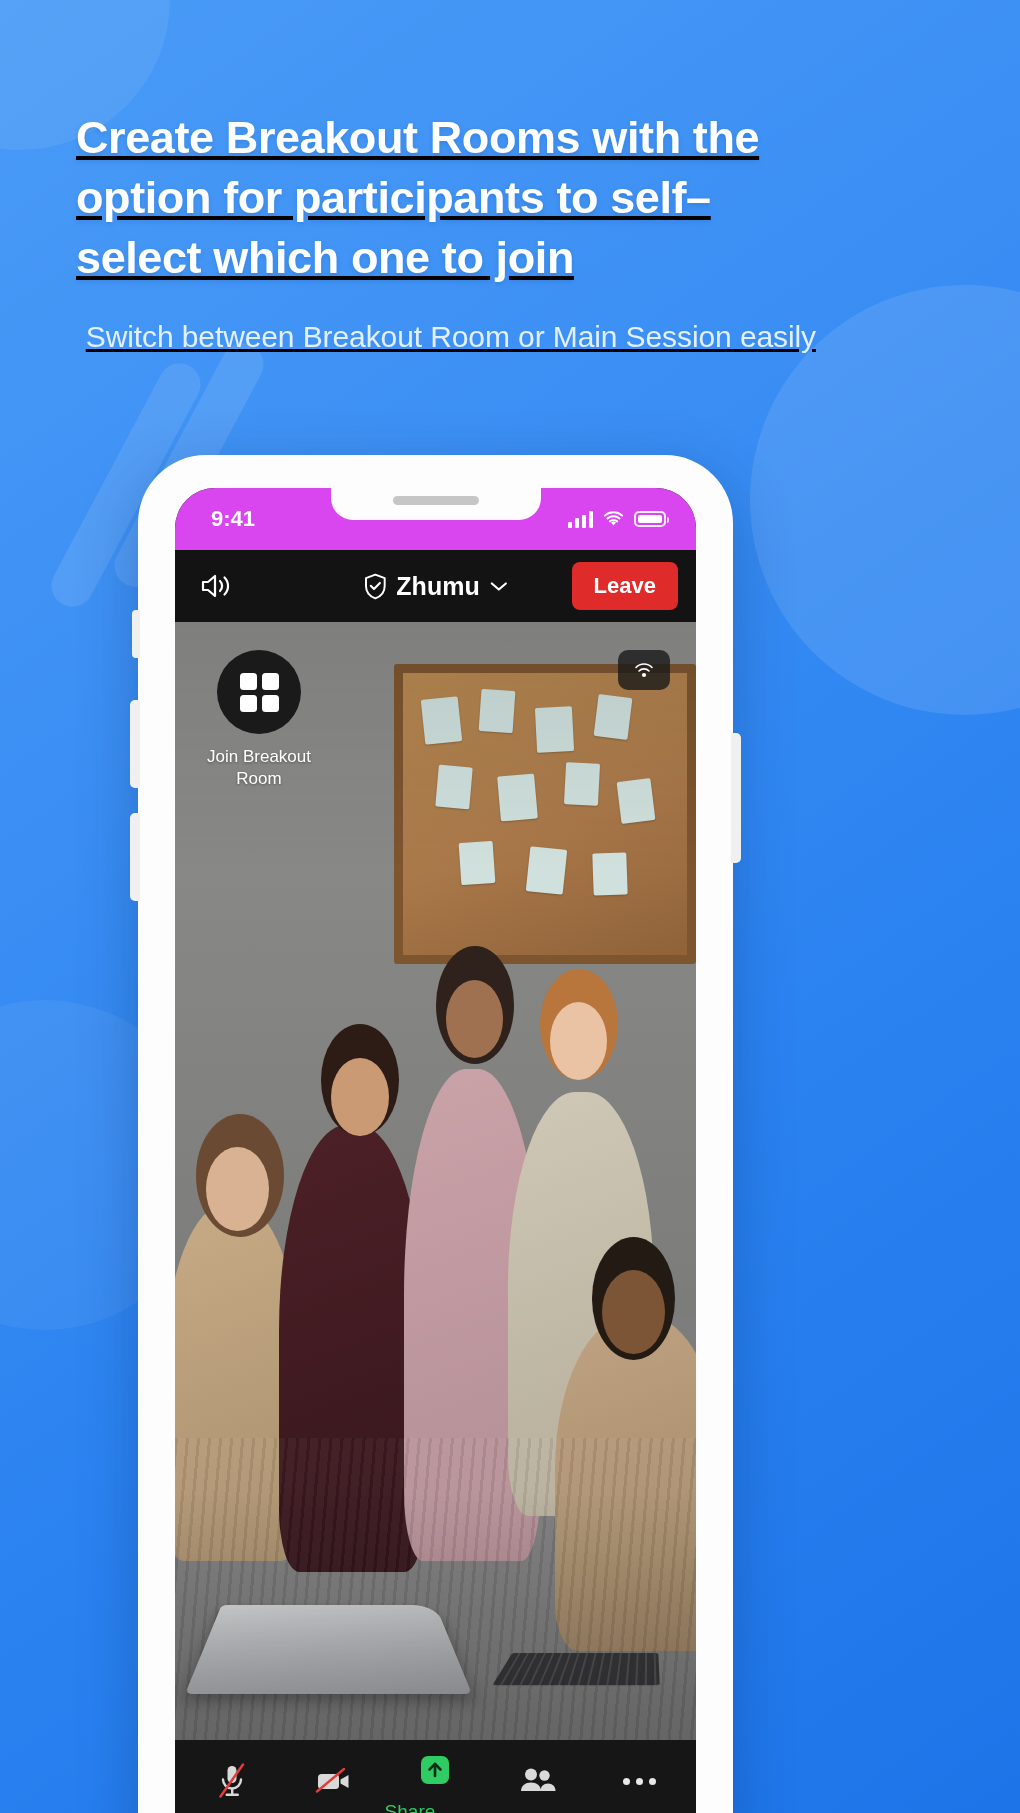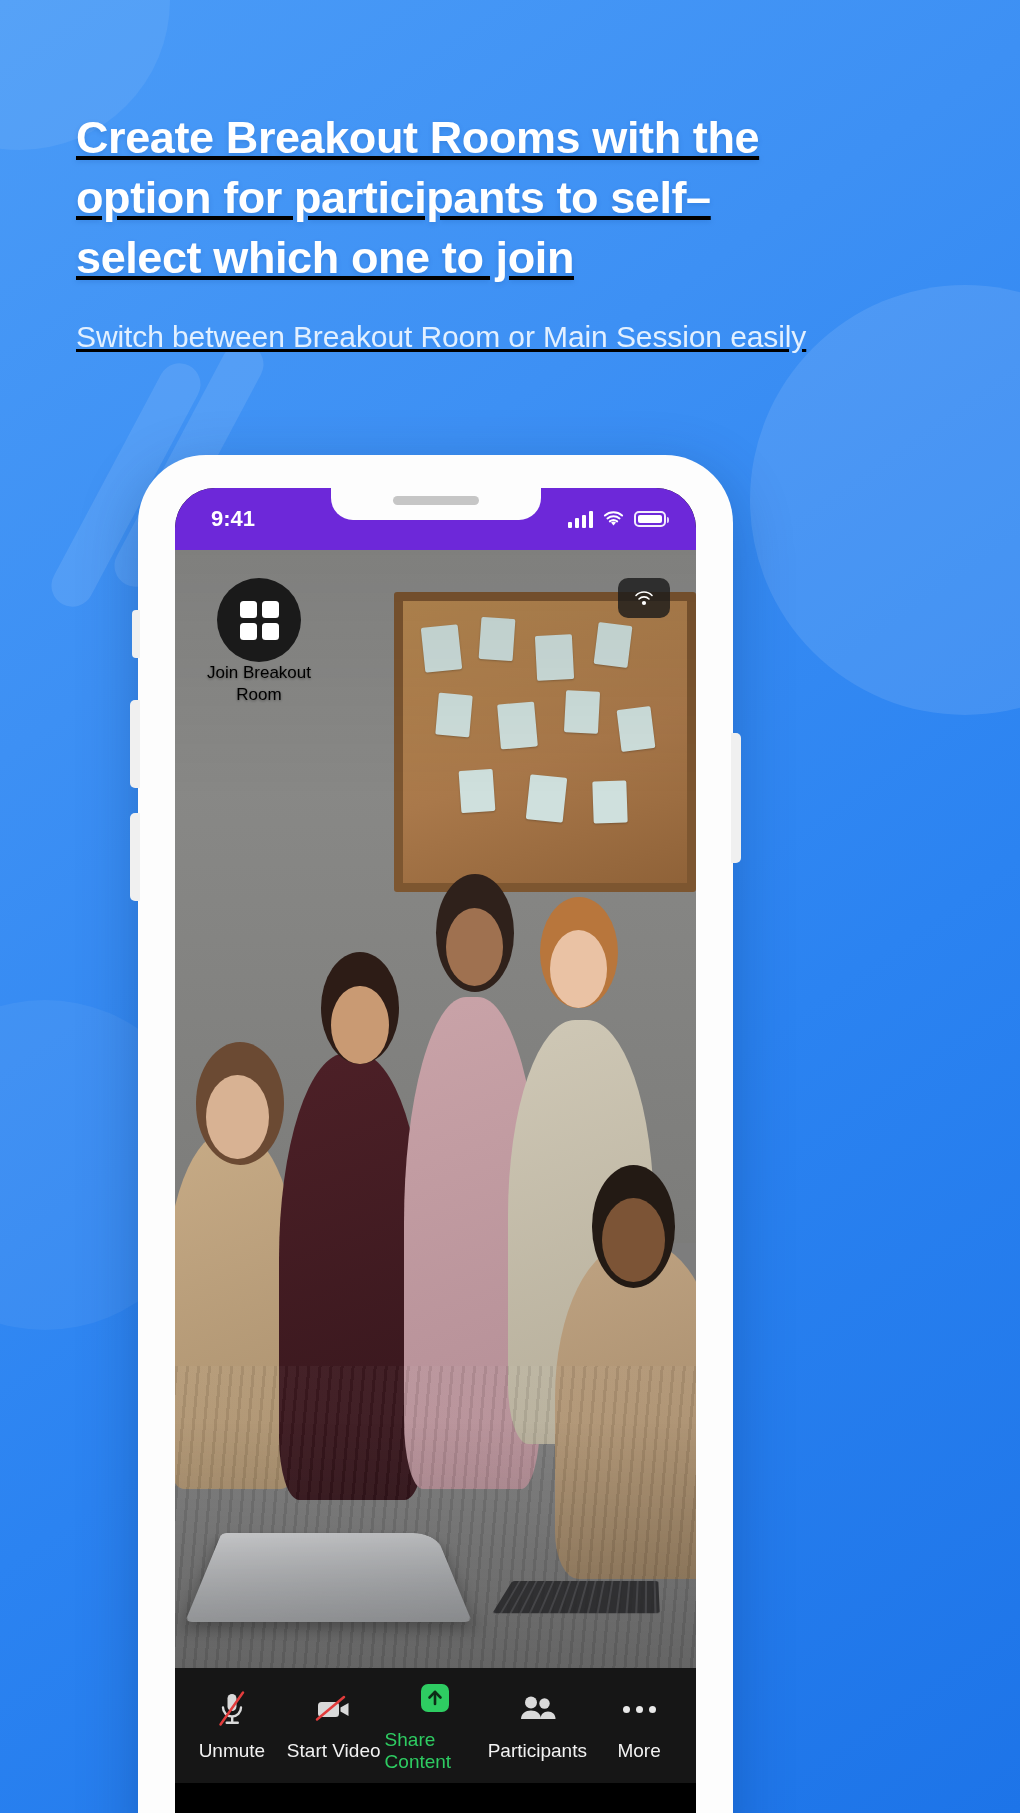--- a/index.html
+++ b/index.html
@@ -48,20 +48,21 @@
     letter-spacing:-.4px;
     text-shadow:0 2px 5px rgba(0,60,140,.18);
   }
   #subtitle {
     margin-top:26px;
     color:#e2f0ff;
     font-size:30px;
     line-height:46px;
     font-weight:400;
     letter-spacing:-.1px;
+    text-align:right;
   }
 
   
   #phone {
     position:absolute;
     left:138px; top:455px;
     width:595px; height:1400px;
     z-index:5;
   }
   #phone-body {
@@ -83,21 +84,21 @@
     width:521px; height:1367px;
     background:#000;
     border-radius:40px 40px 0 0;
     overflow:hidden;
   }
 
   
   #statusbar {
     position:relative;
     height:62px;
-    background:#6d28d9;
+    background:#d946ef;
     color:#fff;
     display:flex;
     align-items:center;
     justify-content:space-between;
     padding:0 30px 0 36px;
     font-size:22px;
     font-weight:600;
     z-index:3;
   }
   #notch {
@@ -220,21 +221,22 @@
     width:84px; height:84px;
     background:#1a1a1a;
     border-radius:50%;
     display:flex; align-items:center; justify-content:center;
   }
   #grid-icon {
     display:grid; grid-template-columns:repeat(2,1fr); gap:5px;
   }
   #grid-icon span { display:block; width:17px; height:17px; background:#fff; border-radius:3.5px; }
   #breakout-label {
-    color:#000000; font-size:17px; line-height:22px;
+    margin-top:12px;
+    color:#ffffff; font-size:17px; line-height:22px;
     text-align:center; font-weight:400;
     text-shadow:0 1px 3px rgba(0,0,0,.4);
   }
 
   
   #net-badge {
     position:absolute; right:26px; top:28px;
     width:52px; height:40px;
     background:rgba(25,25,25,.80);
     border-radius:10px;
@@ -304,20 +306,40 @@
           <path d="M5.6 7.9a10 10 0 0 1 12.8 0" stroke="#fff" stroke-width="2.1" fill="none" stroke-linecap="round"></path>
           <path d="M8.1 11a6.3 6.3 0 0 1 7.8 0" stroke="#fff" stroke-width="2.1" fill="none" stroke-linecap="round"></path>
           <path d="M2.9 4.8a14 14 0 0 1 18.2 0" stroke="#fff" stroke-width="2.1" fill="none" stroke-linecap="round"></path>
         </svg>
         <span class="batt">
             <i></i>
           </span>
       </div>
     </div>
 
+    <div id="navbar">
+      <svg width="34" height="30" viewBox="0 0 34 30">
+        <path d="M4 11h5l7-6v20l-7-6H4z" fill="none" stroke="#fff" stroke-width="2.2" stroke-linejoin="round"></path>
+        <path d="M21 10a7 7 0 0 1 0 10" stroke="#fff" stroke-width="2.2" fill="none" stroke-linecap="round"></path>
+        <path d="M25.5 6.5a12 12 0 0 1 0 17" stroke="#fff" stroke-width="2.2" fill="none" stroke-linecap="round"></path>
+      </svg>
+
+      <div id="meeting-title">
+        <svg width="25" height="27" viewBox="0 0 24 26">
+          <path d="M12 1.6l9 3.4v7.4c0 5.7-3.8 10-9 12.1-5.2-2.1-9-6.4-9-12.1V5z" fill="none" stroke="#fff" stroke-width="1.9" stroke-linejoin="round"></path>
+          <path d="M7.6 12.3l3.1 3.1 5.7-5.8" fill="none" stroke="#fff" stroke-width="2" stroke-linecap="round" stroke-linejoin="round"></path>
+        </svg>
+        <span>Zhumu</span>
+        <svg width="20" height="14" viewBox="0 0 20 14">
+          <path d="M3 4.5l7 6 7-6" fill="none" stroke="#fff" stroke-width="2.2" stroke-linecap="round" stroke-linejoin="round"></path>
+        </svg>
+      </div>
+
+      <button id="leave-btn">Leave</button>
+    </div>
 
     <div id="video">
       <div id="photo">
         <div class="wall"></div>
         <div class="corkboard">
           <div class="note" style="left:7%;top:9%;width:13%;height:16%;transform:rotate(-6deg)"></div>
           <div class="note" style="left:27%;top:6%;width:12%;height:15%;transform:rotate(4deg)"></div>
           <div class="note" style="left:47%;top:12%;width:13%;height:16%;transform:rotate(-3deg)"></div>
           <div class="note" style="left:68%;top:8%;width:12%;height:15%;transform:rotate(7deg)"></div>
           <div class="note" style="left:12%;top:33%;width:12%;height:15%;transform:rotate(5deg)"></div>

